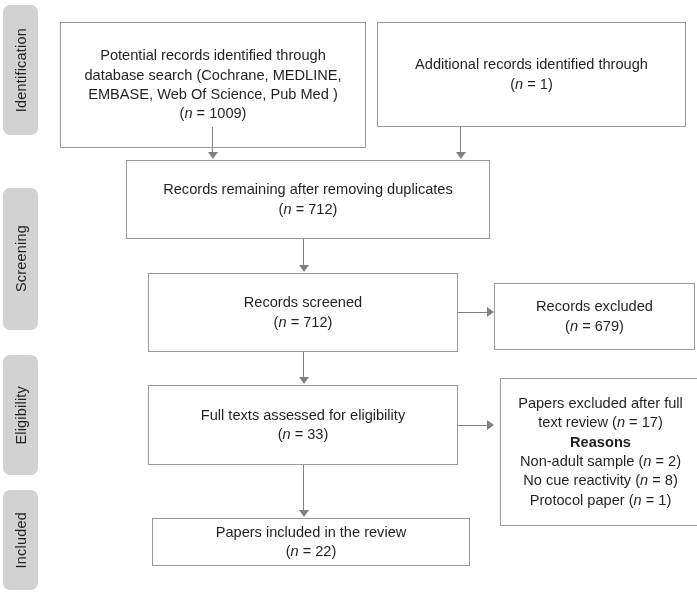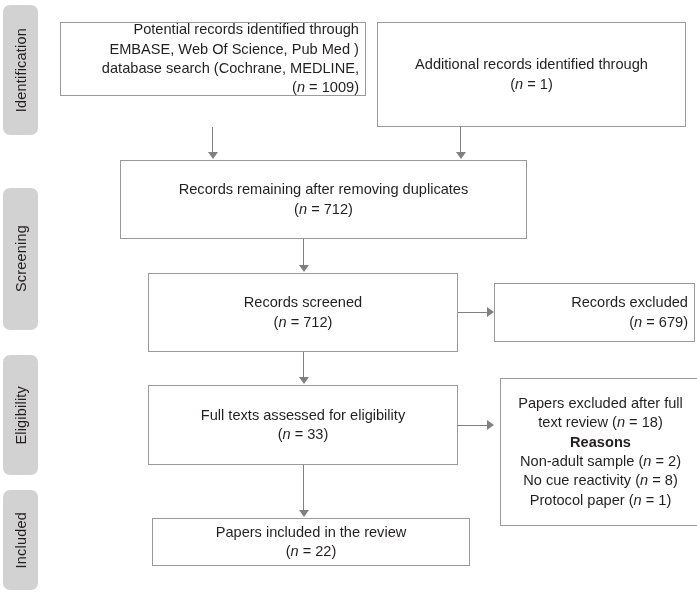--- a/index.html
+++ b/index.html
@@ -87,73 +87,73 @@
   <div class="stage-tab" style="left:3px; top:188px; width:35px; height:142px;">
     <span>Screening</span>
   </div>
   <div class="stage-tab" style="left:3px; top:355px; width:35px; height:120px;">
     <span>Eligibility</span>
   </div>
   <div class="stage-tab" style="left:3px; top:490px; width:35px; height:100px;">
     <span>Included</span>
   </div>
 
-  <div class="node" style="left:60px; top:22px; width:306px; height:74px;align-items:flex-end;">
+  <div class="node" style="left:60px; top:22px; width:306px; height:126px;">
     <span class="line">Potential records identified through</span>
+    <span class="line">database search (Cochrane, MEDLINE,</span>
     <span class="line">EMBASE, Web Of Science, Pub Med )</span>
-    <span class="line">database search (Cochrane, MEDLINE,</span>
     <span class="line"><span>(</span><span class="it">n</span><span> = 1009)</span></span>
   </div>
 
   <div class="node" style="left:377px; top:22px; width:309px; height:105px;">
     <span class="line">Additional records identified through</span>
     <span class="line"><span>(</span><span class="it">n</span><span> = 1)</span></span>
   </div>
 
   <div class="connector v-line" style="left:212px; top:127px; height:26px;"></div>
   <div class="arrow-down" style="left:208px; top:152px;"></div>
 
   <div class="connector v-line" style="left:460px; top:127px; height:26px;"></div>
   <div class="arrow-down" style="left:456px; top:152px;"></div>
 
-  <div class="node" style="left:120px; top:160px; width:407px; height:79px;">
+  <div class="node" style="left:126px; top:160px; width:364px; height:79px;">
     <span class="line">Records remaining after removing duplicates</span>
     <span class="line"><span>(</span><span class="it">n</span><span> = 712)</span></span>
   </div>
 
   <div class="connector v-line" style="left:303px; top:239px; height:27px;"></div>
   <div class="arrow-down" style="left:299px; top:265px;"></div>
 
   <div class="node" style="left:148px; top:273px; width:310px; height:79px;">
     <span class="line">Records screened</span>
     <span class="line"><span>(</span><span class="it">n</span><span> = 712)</span></span>
   </div>
 
   <div class="connector h-line" style="left:458px; top:312px; width:30px;"></div>
   <div class="arrow-right" style="left:487px; top:307px;"></div>
 
-  <div class="node" style="left:494px; top:283px; width:201px; height:59px;align-items:flex-end;">
+  <div class="node" style="left:494px; top:283px; width:201px; height:67px;">
     <span class="line">Records excluded</span>
     <span class="line"><span>(</span><span class="it">n</span><span> = 679)</span></span>
   </div>
 
   <div class="connector v-line" style="left:303px; top:352px; height:26px;"></div>
   <div class="arrow-down" style="left:299px; top:377px;"></div>
 
   <div class="node" style="left:148px; top:385px; width:310px; height:80px;">
     <span class="line">Full texts assessed for eligibility</span>
     <span class="line"><span>(</span><span class="it">n</span><span> = 33)</span></span>
   </div>
 
   <div class="connector h-line" style="left:458px; top:425px; width:30px;"></div>
   <div class="arrow-right" style="left:487px; top:420px;"></div>
 
   <div class="node" style="left:500px; top:378px; width:201px; height:148px;">
     <span class="wrapline">Papers excluded after full</span>
-    <span class="wrapline"><span>text review (</span><span class="it">n</span><span> = 18)</span></span>
+    <span class="wrapline"><span>text review (</span><span class="it">n</span><span> = 17)</span></span>
     <span class="wrapline bold">Reasons</span>
     <span class="wrapline"><span>Non-adult sample (</span><span class="it">n</span><span> = 2)</span></span>
     <span class="wrapline"><span>No cue reactivity (</span><span class="it">n</span><span> = 8)</span></span>
     <span class="wrapline"><span>Protocol paper (</span><span class="it">n</span><span> = 1)</span></span>
   </div>
 
   <div class="connector v-line" style="left:303px; top:465px; height:45px;"></div>
   <div class="arrow-down" style="left:299px; top:510px;"></div>
 
   <div class="node" style="left:152px; top:518px; width:318px; height:48px;">

